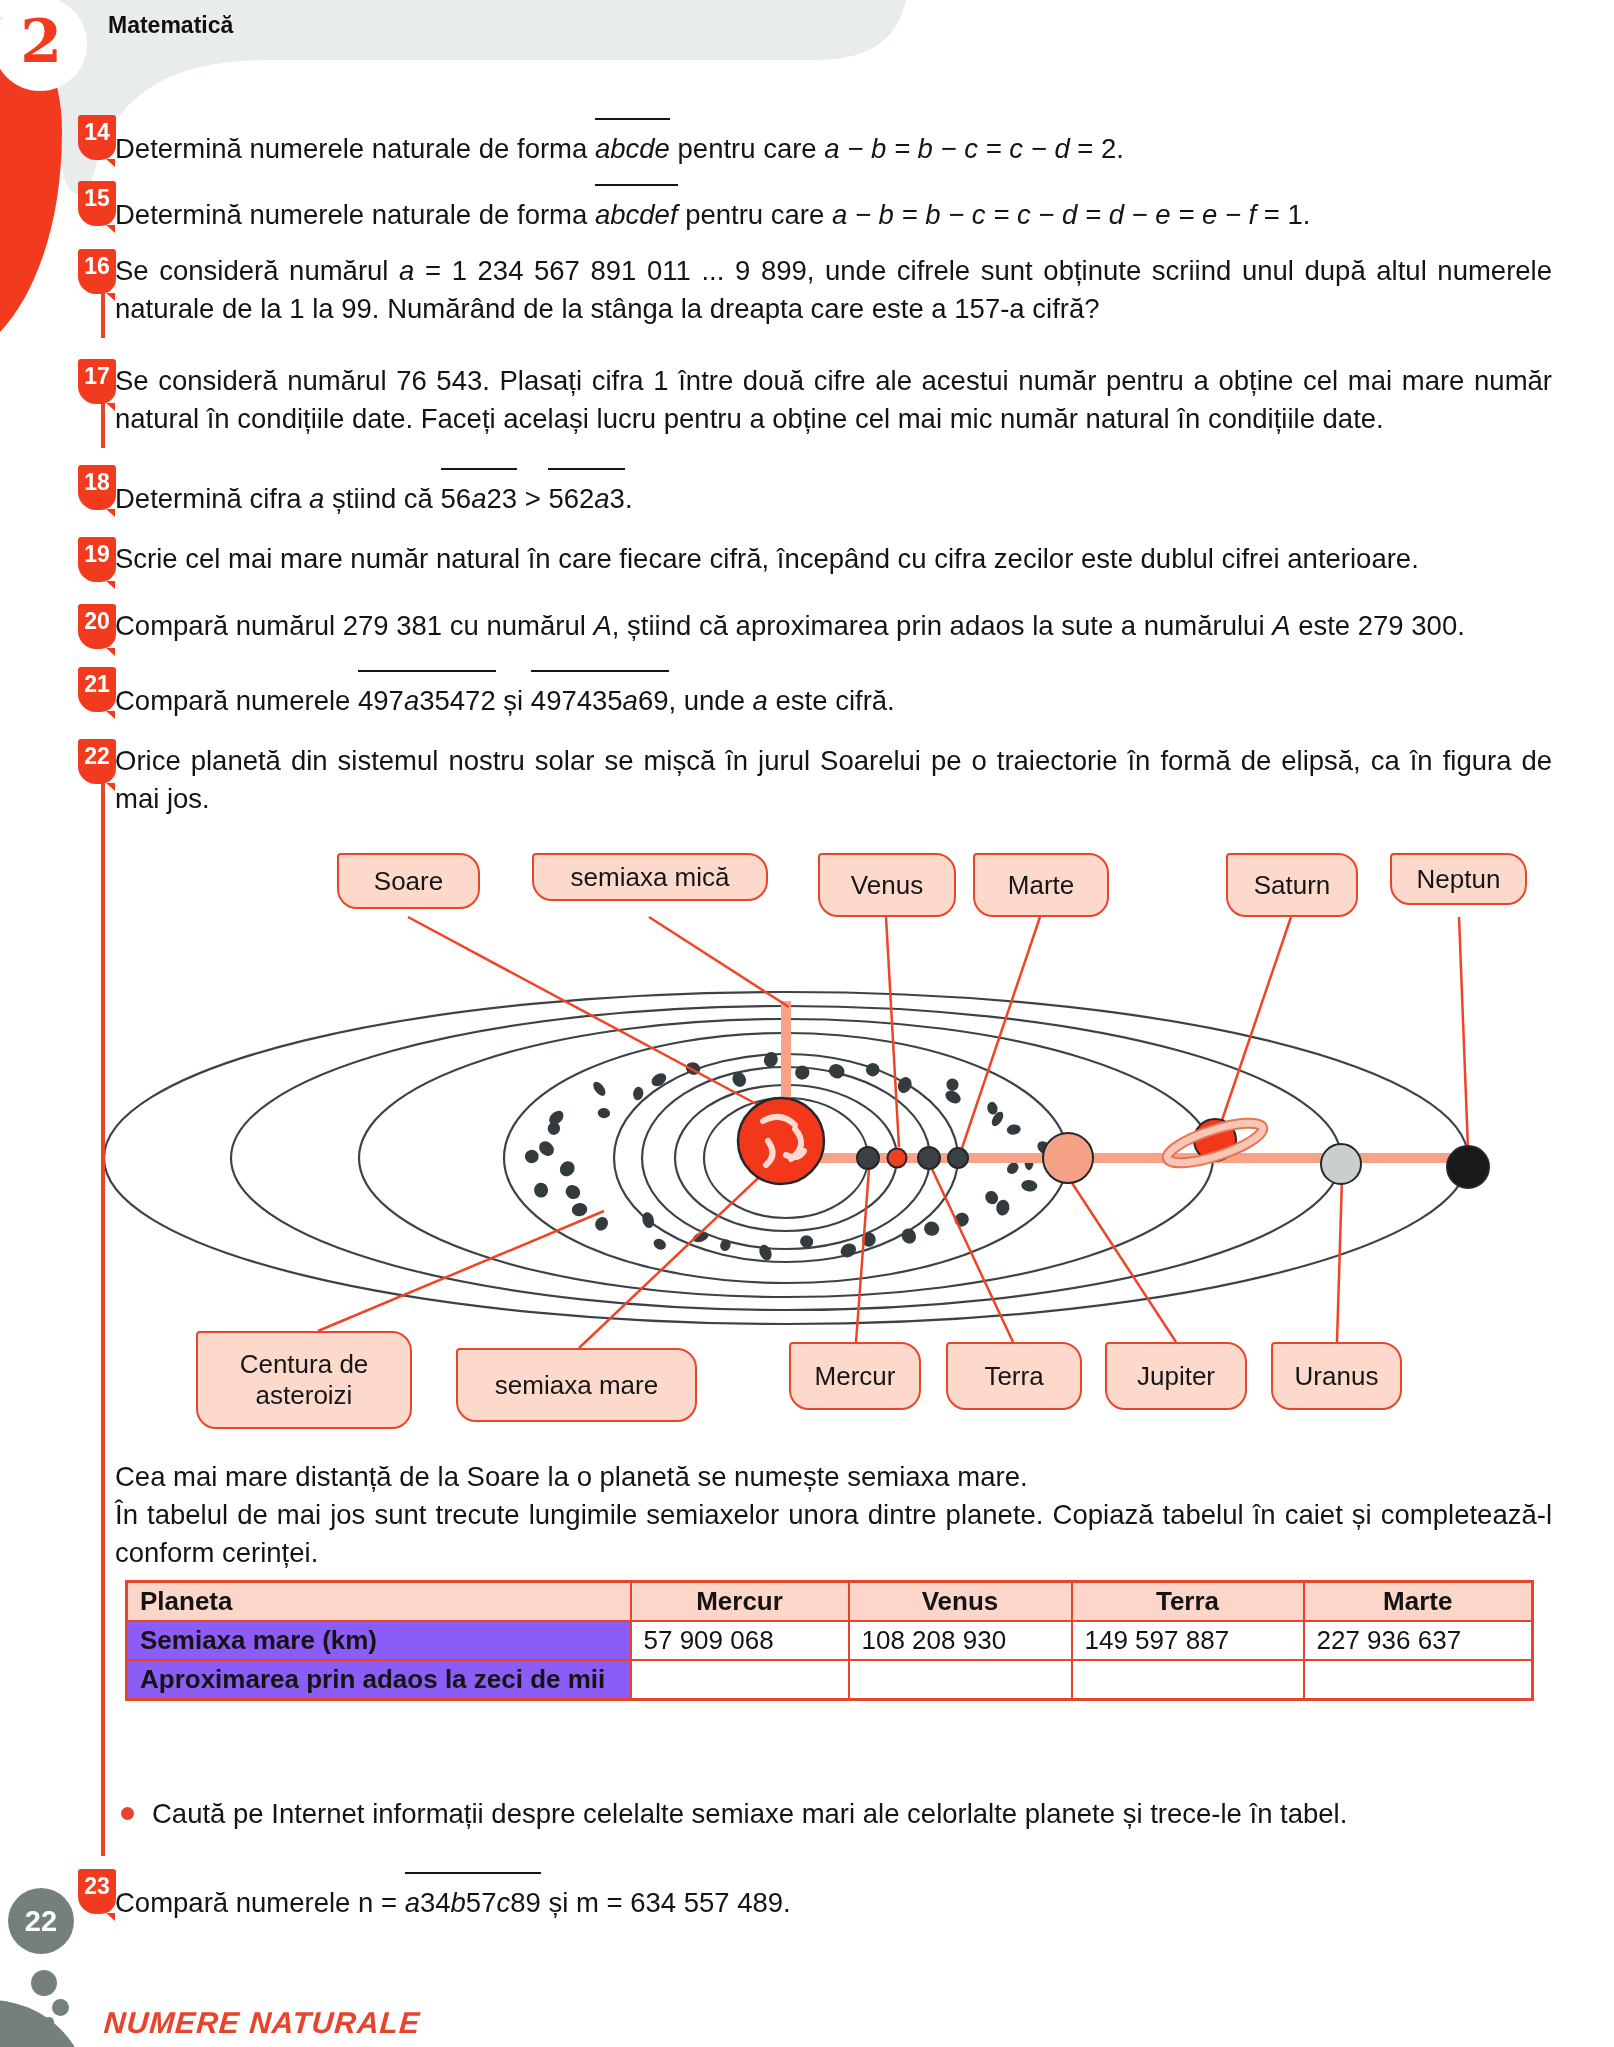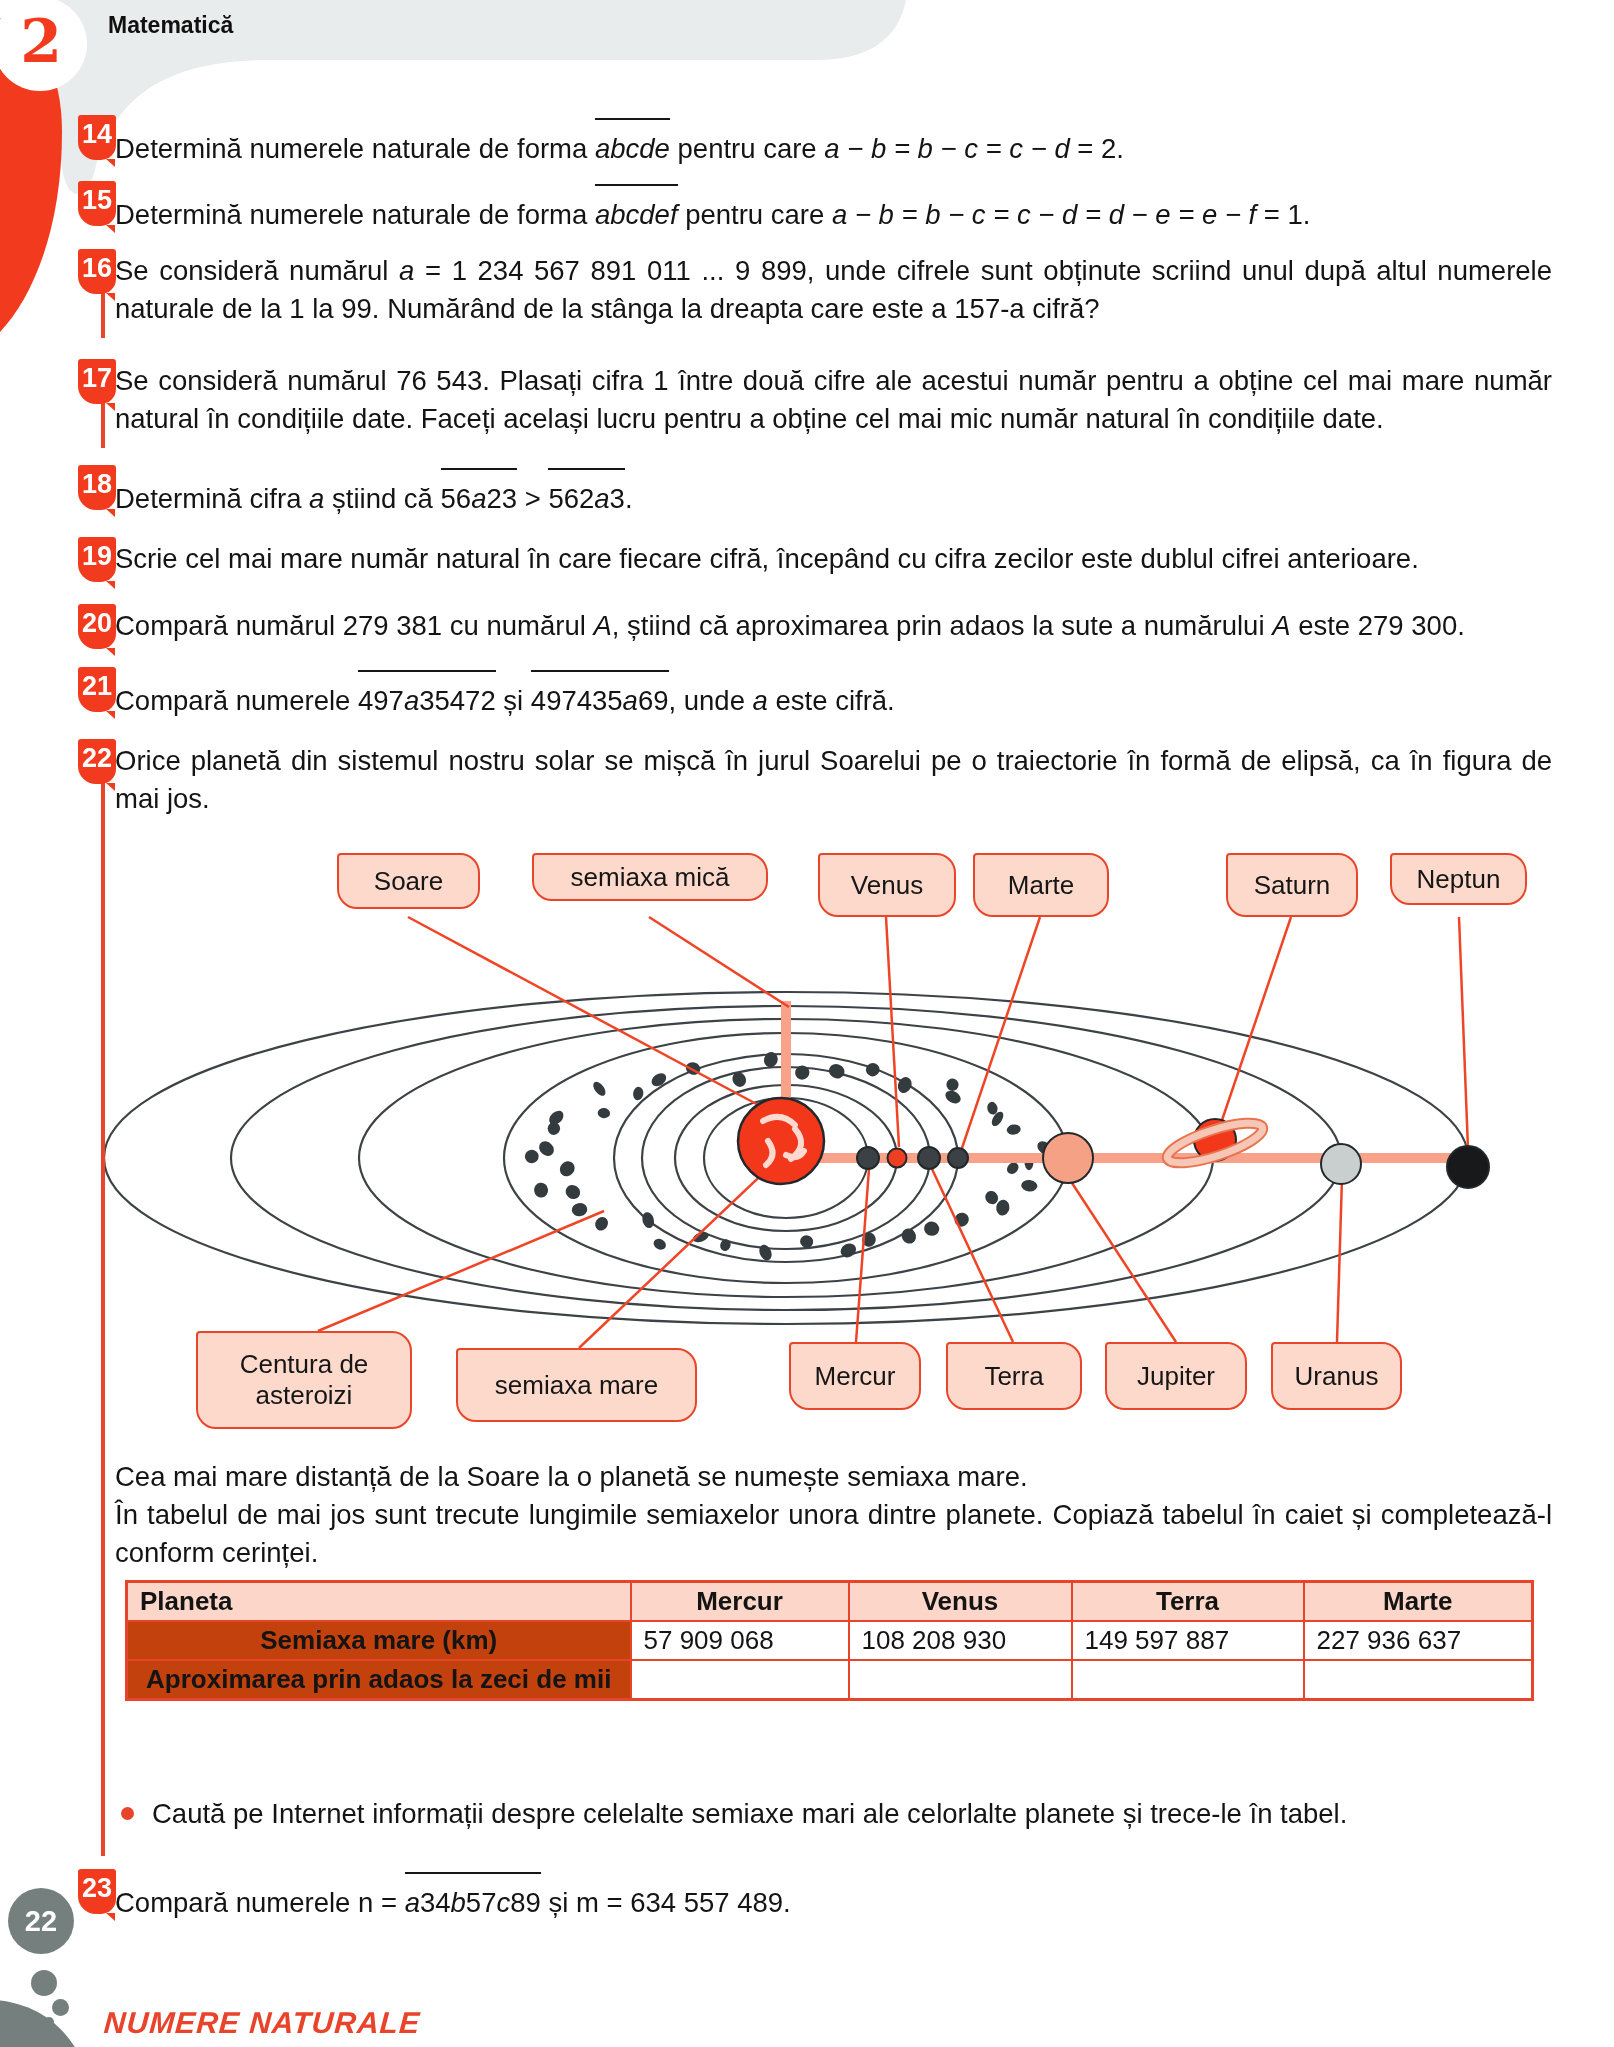--- a/index.html
+++ b/index.html
@@ -10,21 +10,21 @@
   #header-svg{position:absolute;left:0;top:0;z-index:1;}
   #chapter-num{position:absolute;left:12px;top:4px;width:58px;height:74px;z-index:3;
      font-family:"DejaVu Serif",serif;font-weight:bold;font-size:60px;color:#f23b1e;
      display:flex;align-items:center;justify-content:center;}
   #subject{position:absolute;left:108px;top:12px;z-index:3;font-size:23px;font-weight:bold;color:#101010;}
 
   
   .ex{position:absolute;left:115px;width:1437px;font-size:27.5px;line-height:38px;color:#141414;}
   .just{text-align:justify;}
   .badge{position:absolute;left:78px;width:38px;height:45px;background:#f23b1e;color:#fff;
-     font-weight:bold;font-size:27px;display:flex;align-items:flex-start;justify-content:center;
+     font-weight:bold;font-size:23px;display:flex;align-items:flex-start;justify-content:center;
      padding-top:4px;box-sizing:border-box;border-radius:3px 3px 15px 18px;z-index:2;}
   .badge::after{content:"";position:absolute;right:1px;bottom:-7px;width:0;height:0;
      border-left:9px solid transparent;border-top:8px solid #f23b1e;}
   .stem{position:absolute;left:101px;width:4px;background:#e8462b;z-index:1;}
 
   .rt-i{font-style:italic;}
   .rt-ov{display:inline-block;border-top:2.3px solid #161616;padding-top:14px;line-height:1.12;}
 
   
   #figure{position:absolute;left:0;top:845px;width:1614px;height:600px;}
@@ -34,21 +34,21 @@
      font-size:26px;color:#161616;text-align:center;line-height:1.18;box-sizing:border-box;z-index:4;padding:2px 6px;}
 
   
   .para{position:absolute;left:115px;width:1437px;font-size:27.5px;line-height:38px;}
   #semiax-table{position:absolute;left:125px;top:1580px;width:1406px;border-collapse:collapse;
      table-layout:fixed;border:3.5px solid #e8442c;}
   #semiax-table td,#semiax-table th{border:2.5px solid #e8442c;font-size:26px;height:38px;
      padding:3px 12px;box-sizing:border-box;overflow:hidden;white-space:nowrap;margin-top:9px;}
   .hd{background:#fcd6c8;font-weight:bold;text-align:center;}
   .hd-first{background:#fcd6c8;font-weight:bold;text-align:left;}
-  .label-cell{background:#c2410c;font-weight:bold;text-align:center;}
+  .label-cell{background:#8b5cf6;font-weight:bold;text-align:left;}
   .num-cell{text-align:left;background:#fff;}
   .empty-cell{background:#fff;}
 
   .bullet-dot{position:absolute;left:121px;top:1807px;width:13px;height:13px;border-radius:50%;background:#e8432b;}
   .bullet-text{position:absolute;left:152px;top:1795px;width:1400px;font-size:27.5px;line-height:38px;}
 
   
   .gray-circle{position:absolute;border-radius:50%;background:#75807e;}
   #page-circle{left:8px;top:1888px;width:66px;height:66px;display:flex;align-items:center;justify-content:center;
      color:#fff;font-weight:bold;font-size:29px;}

